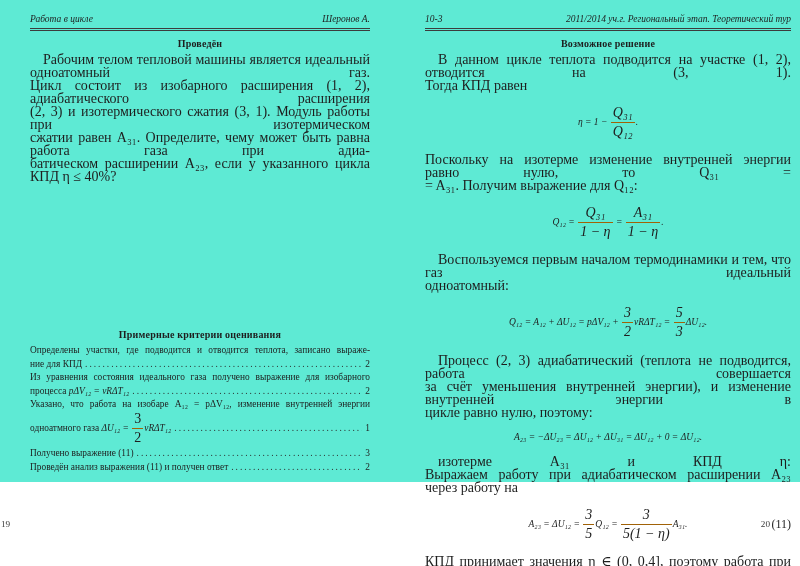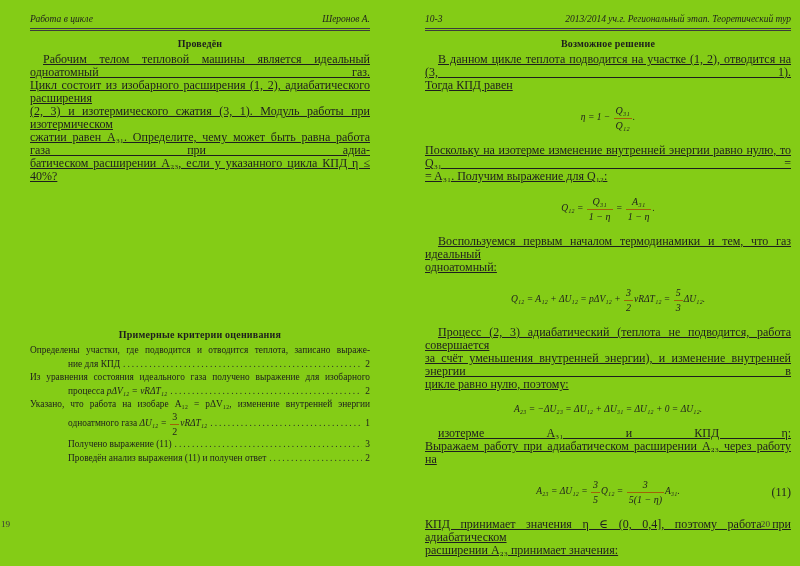--- a/index.html
+++ b/index.html
@@ -3,54 +3,54 @@
 <meta charset="utf-8">
 <style>
   * { margin: 0; padding: 0; box-sizing: border-box; }
   html, body { background: #ffffff; }
   body {
     width: 800px; height: 566px;
     font-family: "Liberation Serif", "DejaVu Serif", serif;
     color: #1e1e1e;
     overflow: hidden;
   }
-  .sheet { position: relative; width: 800px; height: 566px; background: #84cc16; }
+  .sheet { position: relative; width: 800px; height: 482px; background: #5eead4; }
   .page { position: absolute; top: 14px; }
   .page-l { left: 30px; width: 340px; }
   .page-r { left: 425px; width: 366px; }
 
   .running-header {
     display: flex; justify-content: space-between; align-items: baseline;
     font-style: italic; font-size: 9.5px; line-height: 11px;
     padding-bottom: 3px; border-bottom: 3px double #3c3c3c;
   }
   .sec-title {
     text-align: center; font-weight: bold; font-size: 10px;
     margin: 7px 0 4px 0; letter-spacing: 0.2px;
   }
-  .para { font-size: 12px; text-decoration: underline; }
+  .para { font-size: 14px; }
   .pline { line-height: 13px; text-align: justify; text-align-last: justify; min-height: 13px; }
   .para .pline:last-child { text-align-last: auto; }
   .para.indent .pline:first-child { text-indent: 13px; }
 
   .criteria { margin-top: 146px; }
   .crit-item { font-size: 9.4px; }
   .crit-line { line-height: 13px; text-align: justify; text-align-last: justify; }
   .crit-last { display: flex; align-items: baseline; line-height: 14px; }
-  .crit-text { white-space: nowrap; margin-left: 38px; }
+  .crit-text { white-space: nowrap; }
   .leader { flex: 1 1 auto; overflow: hidden; white-space: nowrap; margin: 0 3px; color: #2a2a2a; }
   .leader::before {
     content: "................................................................................................................................................................";
     letter-spacing: 2px; font-size: 9.4px;
   }
   .crit-score { flex: 0 0 auto; }
 
   .formula-row { position: relative; text-align: center; margin: 13px 0; font-size: 9.5px; }
   .formula { display: inline-block; font-style: italic; }
-  .frac { display: inline-block; vertical-align: middle; text-align: center; font-size: 10px; line-height: 1.15; margin: 0 1px; }
+  .frac { display: inline-block; vertical-align: middle; text-align: center; font-size: 14px; line-height: 1.15; margin: 0 1px; }
   .frac .fn { display: block; padding: 0 2px 1px 2px; }
   .frac .fd { display: block; border-top: 1px solid #a16207; padding: 1px 2px 0 2px; }
   .eq-tag { position: absolute; right: 0; top: 50%; transform: translateY(-50%); font-style: normal; font-size: 12px; }
 
   .math-i { font-style: italic; }
 
   .page-number { position: absolute; font-size: 9.2px; color: #3a3a3a; }
   .pn-l { left: 1px; top: 519px; }
   .pn-r { right: 30px; top: 519px; }
 </style>
@@ -113,21 +113,21 @@
               <span class="crit-score">2</span>
             </div>
           </div>
         </div>
     </div>
   </div>
 
   <div class="page page-r">
     <div class="running-header">
       <span>10-3</span>
-      <span>2013/2014 уч.г. Региональный этап. Теоретический тур</span>
+      <span>2011/2014 уч.г. Региональный этап. Теоретический тур</span>
     </div>
     <div class="sec-title">Возможное решение</div>
     <div id="solution-flow">
         <div class="para indent">
           <div class="pline">В данном цикле теплота подводится на участке (1, 2), отводится на (3, 1).</div>
           <div class="pline">Тогда КПД равен</div>
         </div>
         <div class="formula-row"><span class="formula"><span>η = 1 − </span><span class="frac"><span class="fn">Q₃₁</span><span class="fd">Q₁₂</span></span><span>.</span></span></div>
         <div class="para">
           <div class="pline">Поскольку на изотерме изменение внутренней энергии равно нулю, то Q₃₁ =</div>

